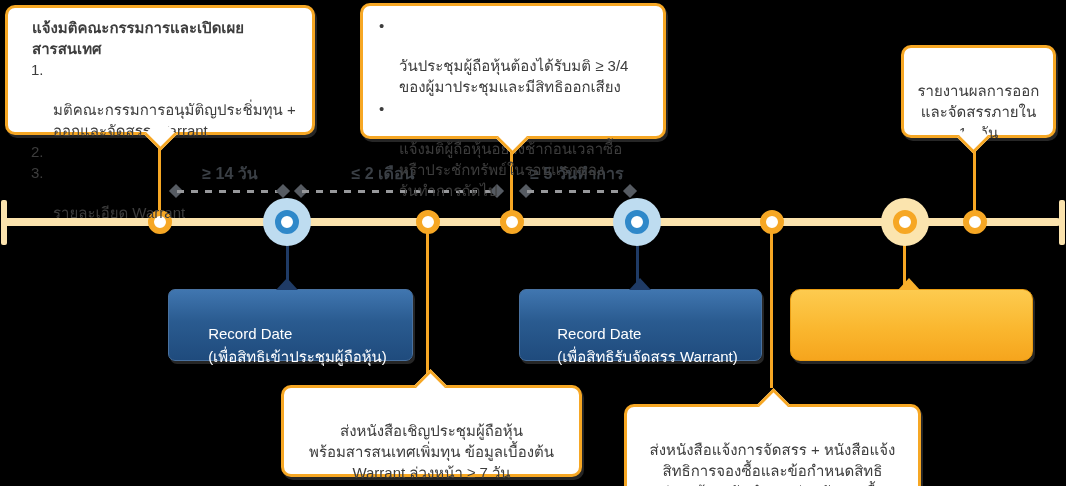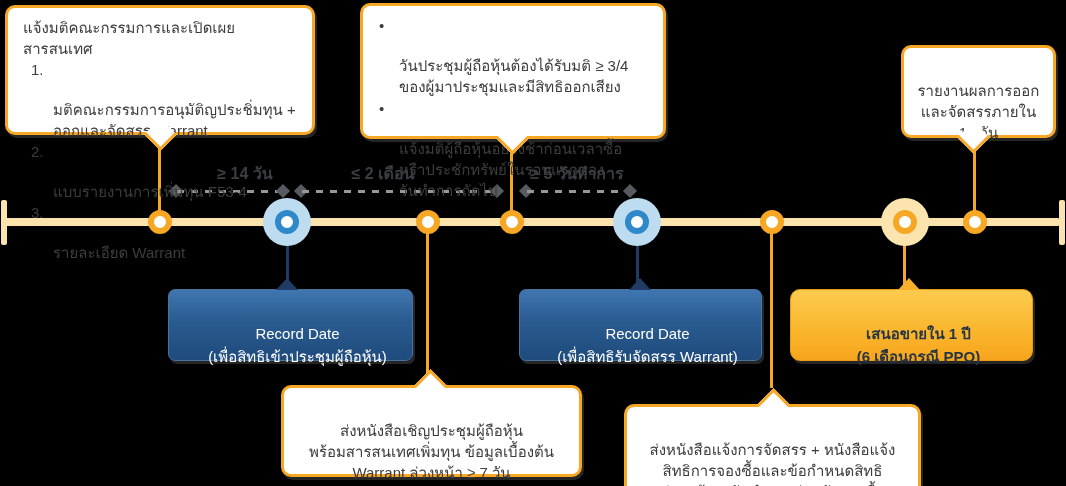--- a/index.html
+++ b/index.html
@@ -40,46 +40,46 @@
 
   
   .callout{position:absolute;background:#fff;border:3px solid #F6A724;border-radius:10px;
         box-sizing:border-box;font-size:15px;line-height:21px;color:#3d3d3d;
         box-shadow:2px 3px 0 rgba(150,150,150,0.25);}
   .ptr-down{position:absolute;bottom:-14px;width:20px;height:20px;background:#fff;
         border-right:3px solid #F6A724;border-bottom:3px solid #F6A724;transform:rotate(45deg);}
   .ptr-up-white{position:absolute;top:-14px;width:20px;height:20px;background:#fff;
         border-top:3px solid #F6A724;border-left:3px solid #F6A724;transform:rotate(45deg);}
 
-  .callout .title{padding:9px 10px 0 15px;}
+  .callout .title{padding:9px 10px 0 24px;font-weight:bold;}
   .num-row{display:flex;padding-left:23px;padding-right:6px;}
   .num-col{width:22px;flex:none;}
   .bullet-row{display:flex;padding-left:16px;padding-right:6px;margin-top:1px;}
   .bullet-col{width:20px;flex:none;text-align:left;}
   .center-box{display:flex;align-items:center;justify-content:center;text-align:center;}
 
   
   .panel{position:absolute;box-sizing:border-box;display:flex;align-items:center;justify-content:center;
-        text-align:center;font-size:15px;line-height:23px;border-radius:7px;
+        text-align:left;font-size:15px;line-height:23px;border-radius:7px;
         box-shadow:2px 3px 0 rgba(150,150,150,0.25);padding-left:14px;}
   .panel.blue{background:linear-gradient(180deg,#4076B0 0%,#2A5B90 45%,#1F4B7D 100%);
         color:#fff;border:1px solid #49719F;}
   .panel.gold{background:linear-gradient(180deg,#FDCB4F 0%,#FAB72F 55%,#F6A51D 100%);
         color:#273542;border:1px solid #E99C12;border-radius:10px;font-weight:bold;}
   .tri-up{position:absolute;top:-12px;width:0;height:0;
         border-left:11px solid transparent;border-right:11px solid transparent;}
   .tri-up.navy{border-bottom:12px solid #1F3B66;}
   .tri-up.gold{border-bottom:12px solid #F8B02C;}
 </style>
 </head>
 <body>
 
 <div id="stage">
 
-  <div class="interval-label" style="left:170px;">≥ 14 วัน</div>
+  <div class="interval-label" style="left:155px;">≥ 14 วัน</div>
   <div class="interval-label" style="left:308px;">≤ 2 เดือน</div>
   <div class="interval-label" style="left:502px;">≥ 5 วันทำการ</div>
 
   <div class="span" style="left:171px;width:117px;">
     <div class="diamond start"></div>
     <div class="dash"></div>
     <div class="diamond end"></div>
   </div>
   <div class="span" style="left:296px;width:206px;">
     <div class="diamond start"></div>
@@ -125,21 +125,20 @@
 
   <div class="callout" style="left:5px;top:5px;width:310px;height:130px;">
     <div class="title">แจ้งมติคณะกรรมการและเปิดเผยสารสนเทศ</div>
     <div class="num-row">
       <div class="num-col">1.</div>
       <div class="pre">มติคณะกรรมการอนุมัติญประชิ่มทุน +
 ออกและจัดสรร Warrant</div>
     </div>
     <div class="num-row">
       <div class="num-col">2.</div>
-      <div class="pre">แบบรายงานการเพิ่มทุน F53-4</div>
     </div>
     <div class="num-row">
       <div class="num-col">3.</div>
       <div class="pre">รายละเอียด Warrant</div>
     </div>
     <div class="ptr-down" style="left:141px;"></div>
   </div>
 
   <div class="callout" style="left:360px;top:3px;width:306px;height:136px;padding-top:8px;">
     <div class="bullet-row">
@@ -170,22 +169,20 @@
   </div>
 
   <div class="panel blue" style="left:519px;top:289px;width:243px;height:72px;">
     <div class="tri-up navy" style="left:109px;"></div>
     <div class="pre">Record Date
 (เพื่อสิทธิรับจัดสรร Warrant)</div>
   </div>
 
   <div class="panel gold" style="left:790px;top:289px;width:243px;height:72px;">
     <div class="tri-up gold" style="left:107px;"></div>
-    <div class="pre">เสนอขายใน 1 ปี
-(6 เดือนกรณี PPO)</div>
   </div>
 
   <div class="callout center-box" style="left:281px;top:385px;width:301px;height:92px;">
     <div class="ptr-up-white" style="left:135px;"></div>
     <div class="pre">ส่งหนังสือเชิญประชุมผู้ถือหุ้น
 พร้อมสารสนเทศเพิ่มทุน ข้อมูลเบื้องต้น
 Warrant ล่วงหน้า ≥ 7 วัน</div>
   </div>
 
   <div class="callout center-box" style="left:624px;top:404px;width:297px;height:92px;">

